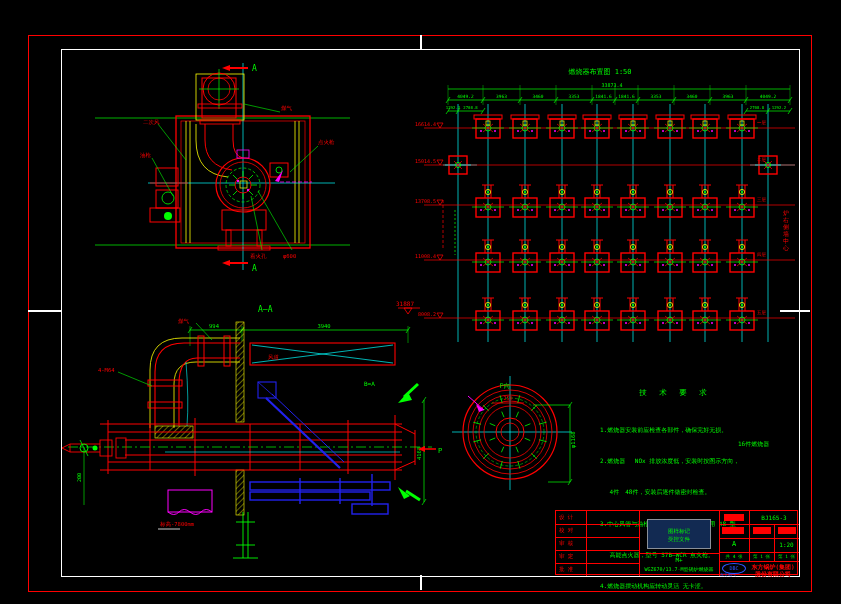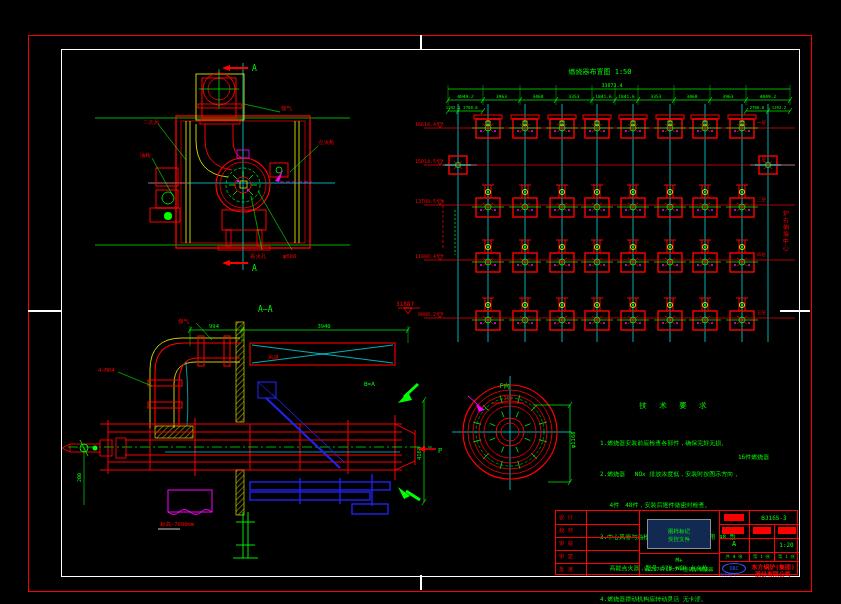--- a/index.html
+++ b/index.html
@@ -431,21 +431,21 @@
     <text x="508" y="400" fill="#ff0000" font-size="5" text-anchor="middle">250</text>
     <line x1="468" y1="396" x2="484" y2="410" stroke="#ff00ff" stroke-width="1"></line>
     <path d="M484,410 L476,404 L479,412 Z" fill="#ff00ff"></path>
     <path d="M533,405 L570,405 L570,482 L548,482" fill="none" stroke="#00ff00" stroke-width="0.7"></path>
     <line x1="568" y1="408" x2="572" y2="402" stroke="#00ff00" stroke-width="0.7"></line>
     <line x1="568" y1="485" x2="572" y2="479" stroke="#00ff00" stroke-width="0.7"></line>
     <text x="575" y="448" fill="#00ff00" font-size="5.5" transform="rotate(-90 575 448)">φ1168</text>
   </g>
 </svg>
 
-<div class="abs notes" style="left:600px;top:380px;width:205px;height:125px;">
+<div class="abs notes" style="left:600px;top:367px;width:205px;height:125px;">
   <div class="t">技 术 要 求</div>
   <div>1.燃烧器安装前应检查各部件，确保完好无损。</div>
   <div>2.燃烧器　 NOx 排放浓度低，安装时按图示方向，</div>
   <div>　 4件　48件，安装后逐件做密封检查。</div>
   <div>3.中心风管与油枪配合见图，点火装置采用 48 型</div>
   <div>　 高能点火器，型号 57B—WCR 点火枪。</div>
   <div>4.燃烧器摆动机构应转动灵活 无卡涩。</div>
   
   
   <div class="abs" style="left:138px;top:72px;">16件燃烧器</div>

